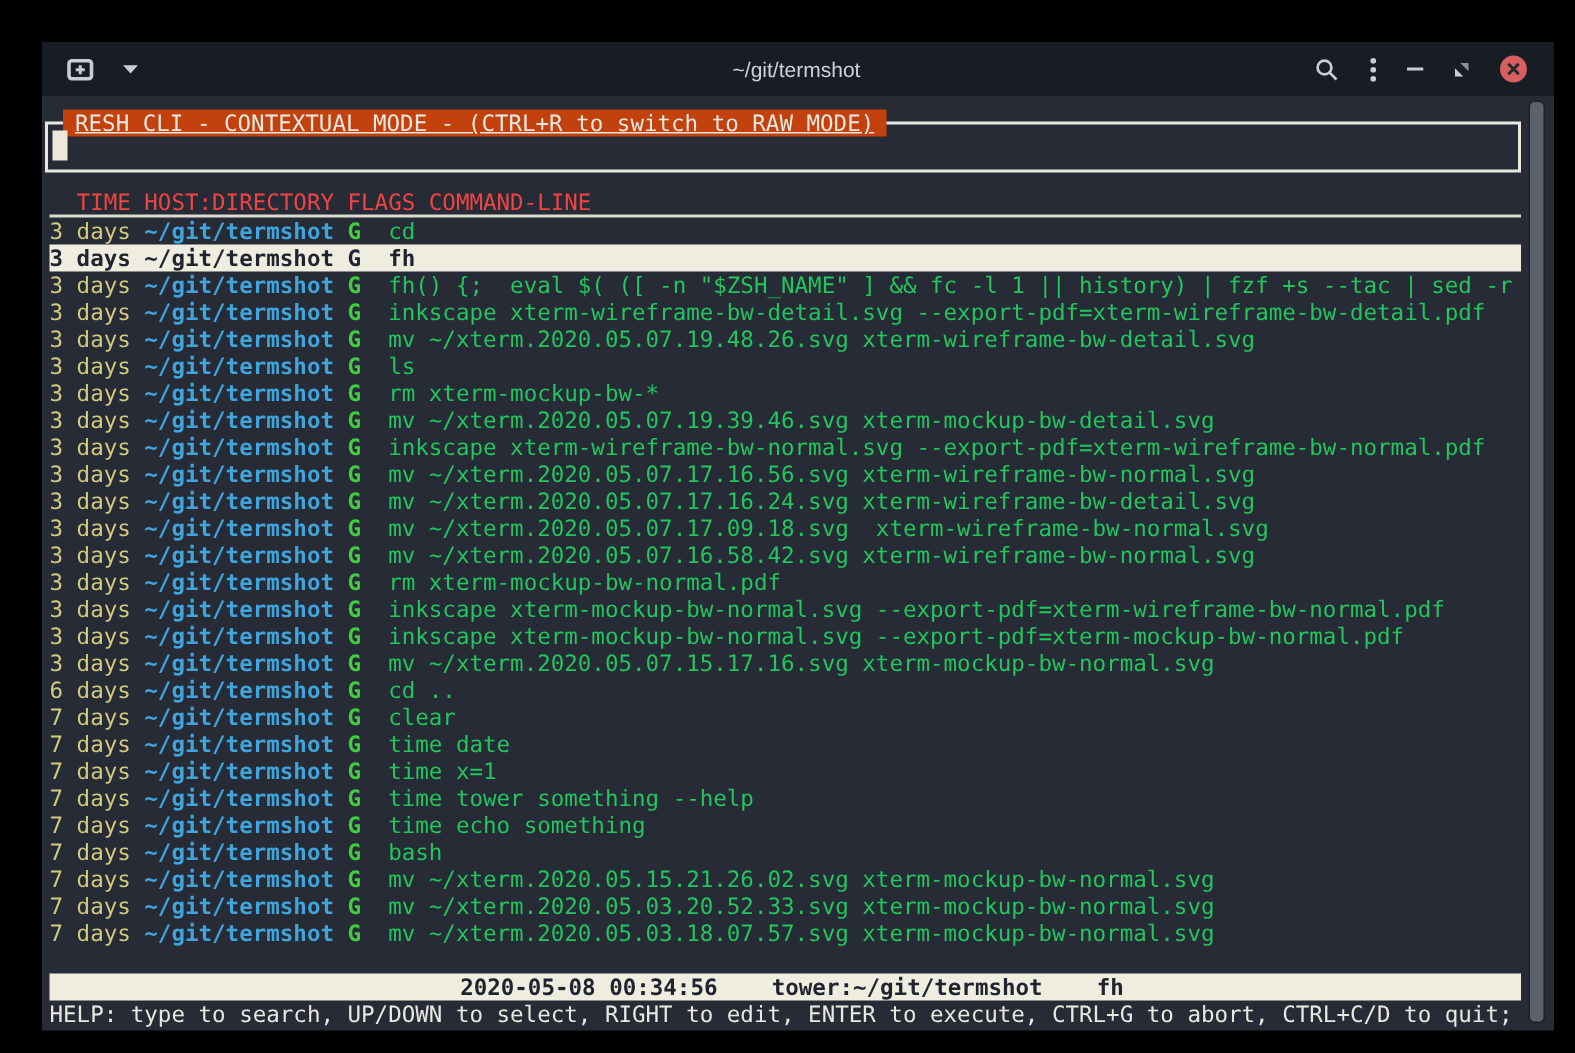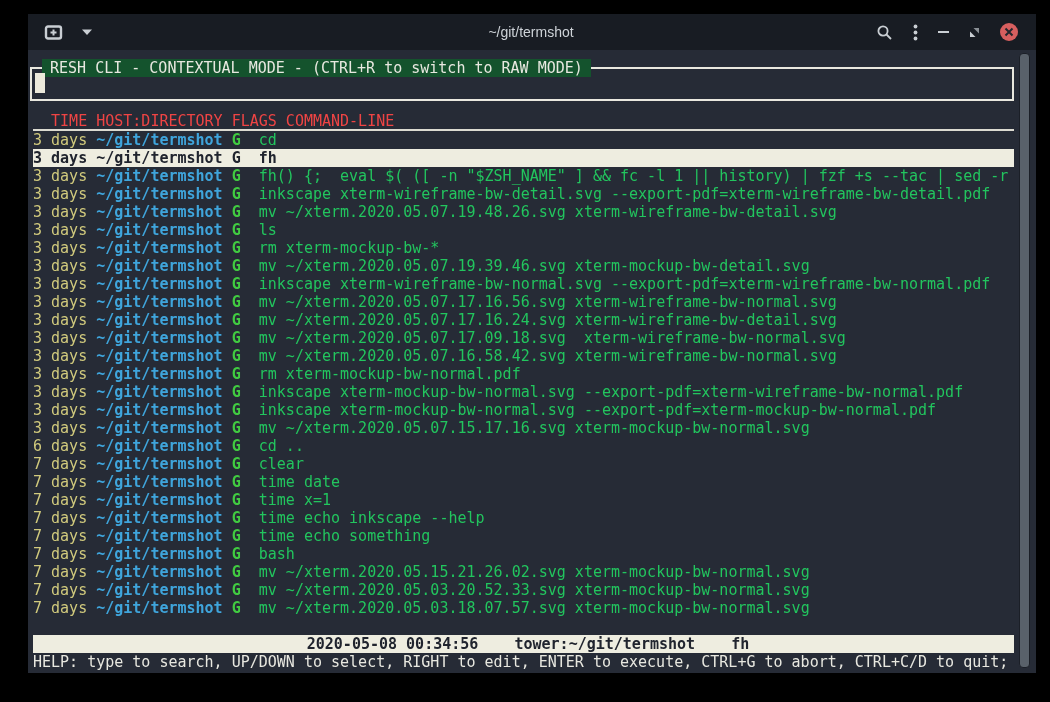--- a/index.html
+++ b/index.html
@@ -1,39 +1,39 @@
 <!DOCTYPE html>
 <html><head>
 <meta charset="utf-8">
 <style>
   * { box-sizing: content-box; }
   html,body { margin:0; padding:0; }
   body { width:1050px; height:702px; background:#000; position:relative; overflow:hidden;
          font-family:"Liberation Sans", sans-serif; }
 
-  .window { position:absolute; left:28px; top:14px; width:1008px; height:644px; }
+  .window { position:absolute; left:28px; top:28px; width:1008px; height:644px; }
 
   
   .titlebar { height:36px; background:#181c23; display:flex; align-items:center; }
   .tb-side { display:flex; align-items:center; }
   .tb-left  { width:220px; gap:18px; padding-left:16px; }
   .tb-right { width:220px; gap:20px; padding-right:18px; justify-content:flex-end; }
   .tb-title { flex:1; text-align:center; font-size:14px; color:#ced3d8; }
   .tb-btn { display:flex; align-items:center; justify-content:center; cursor:default; }
   .close-btn { width:18px; height:18px; border-radius:50%; background:#d75f5f; }
   .icon svg { display:block; }
 
   
   .term { position:absolute; left:0; top:36px; width:1008px; height:623px; background:#262b36;
           font-family:"DejaVu Sans Mono", monospace; font-size:15px; line-height:18px; color:#e8e8e0; }
 
   .searchbox { position:absolute; left:2px; top:17px; width:980px; height:30px;
                border:2px solid #e9e8df; }
-  .box-label { position:absolute; left:10px; top:-10px; background:#14532d; padding:0 8px;
-               white-space:pre; color:#e8e8e0; }
+  .box-label { position:absolute; left:10px; top:-10px; background:#c2410c; padding:0 8px;
+               white-space:pre; color:#e8e8e0;text-decoration:underline; }
   .cursor { position:absolute; left:3px; top:4px; width:10px; height:20px; background:#ece9db; }
 
   .table { position:absolute; left:5px; top:63px; width:981px; }
   .hdr { height:16px; line-height:16px; white-space:pre; border-bottom:2px solid #dcdbd1; color:#ef4444; }
   .row { height:18px; white-space:pre; overflow:hidden; }
   .col-time { color:#d1ca7d; }
   .col-host { color:#3fa5dc; font-weight:bold; }
   .col-flag { color:#41cc41; font-weight:bold; }
   .col-cmd  { color:#22c55e; }
   .row.selected { background:#eeedе0; background:#eeede0; }
@@ -124,21 +124,21 @@
           <div class="row"><span class="col-time">3 days</span> <span class="col-host">~/git/termshot</span> <span class="col-flag">G</span>  <span class="col-cmd">mv ~/xterm.2020.05.07.17.09.18.svg  xterm-wireframe-bw-normal.svg</span></div>
           <div class="row"><span class="col-time">3 days</span> <span class="col-host">~/git/termshot</span> <span class="col-flag">G</span>  <span class="col-cmd">mv ~/xterm.2020.05.07.16.58.42.svg xterm-wireframe-bw-normal.svg</span></div>
           <div class="row"><span class="col-time">3 days</span> <span class="col-host">~/git/termshot</span> <span class="col-flag">G</span>  <span class="col-cmd">rm xterm-mockup-bw-normal.pdf</span></div>
           <div class="row"><span class="col-time">3 days</span> <span class="col-host">~/git/termshot</span> <span class="col-flag">G</span>  <span class="col-cmd">inkscape xterm-mockup-bw-normal.svg --export-pdf=xterm-wireframe-bw-normal.pdf</span></div>
           <div class="row"><span class="col-time">3 days</span> <span class="col-host">~/git/termshot</span> <span class="col-flag">G</span>  <span class="col-cmd">inkscape xterm-mockup-bw-normal.svg --export-pdf=xterm-mockup-bw-normal.pdf</span></div>
           <div class="row"><span class="col-time">3 days</span> <span class="col-host">~/git/termshot</span> <span class="col-flag">G</span>  <span class="col-cmd">mv ~/xterm.2020.05.07.15.17.16.svg xterm-mockup-bw-normal.svg</span></div>
           <div class="row"><span class="col-time">6 days</span> <span class="col-host">~/git/termshot</span> <span class="col-flag">G</span>  <span class="col-cmd">cd ..</span></div>
           <div class="row"><span class="col-time">7 days</span> <span class="col-host">~/git/termshot</span> <span class="col-flag">G</span>  <span class="col-cmd">clear</span></div>
           <div class="row"><span class="col-time">7 days</span> <span class="col-host">~/git/termshot</span> <span class="col-flag">G</span>  <span class="col-cmd">time date</span></div>
           <div class="row"><span class="col-time">7 days</span> <span class="col-host">~/git/termshot</span> <span class="col-flag">G</span>  <span class="col-cmd">time x=1</span></div>
-          <div class="row"><span class="col-time">7 days</span> <span class="col-host">~/git/termshot</span> <span class="col-flag">G</span>  <span class="col-cmd">time echo inkscape --help</span></div>
+          <div class="row"><span class="col-time">7 days</span> <span class="col-host">~/git/termshot</span> <span class="col-flag">G</span>  <span class="col-cmd">time tower something --help</span></div>
           <div class="row"><span class="col-time">7 days</span> <span class="col-host">~/git/termshot</span> <span class="col-flag">G</span>  <span class="col-cmd">time echo something</span></div>
           <div class="row"><span class="col-time">7 days</span> <span class="col-host">~/git/termshot</span> <span class="col-flag">G</span>  <span class="col-cmd">bash</span></div>
           <div class="row"><span class="col-time">7 days</span> <span class="col-host">~/git/termshot</span> <span class="col-flag">G</span>  <span class="col-cmd">mv ~/xterm.2020.05.15.21.26.02.svg xterm-mockup-bw-normal.svg</span></div>
           <div class="row"><span class="col-time">7 days</span> <span class="col-host">~/git/termshot</span> <span class="col-flag">G</span>  <span class="col-cmd">mv ~/xterm.2020.05.03.20.52.33.svg xterm-mockup-bw-normal.svg</span></div>
           <div class="row"><span class="col-time">7 days</span> <span class="col-host">~/git/termshot</span> <span class="col-flag">G</span>  <span class="col-cmd">mv ~/xterm.2020.05.03.18.07.57.svg xterm-mockup-bw-normal.svg</span></div>
         </div>
     </div>
 
     <div class="statusbar"> <span>2020-05-08 00:34:56</span>    <span>tower:~/git/termshot</span>    <span>fh</span></div>
 

